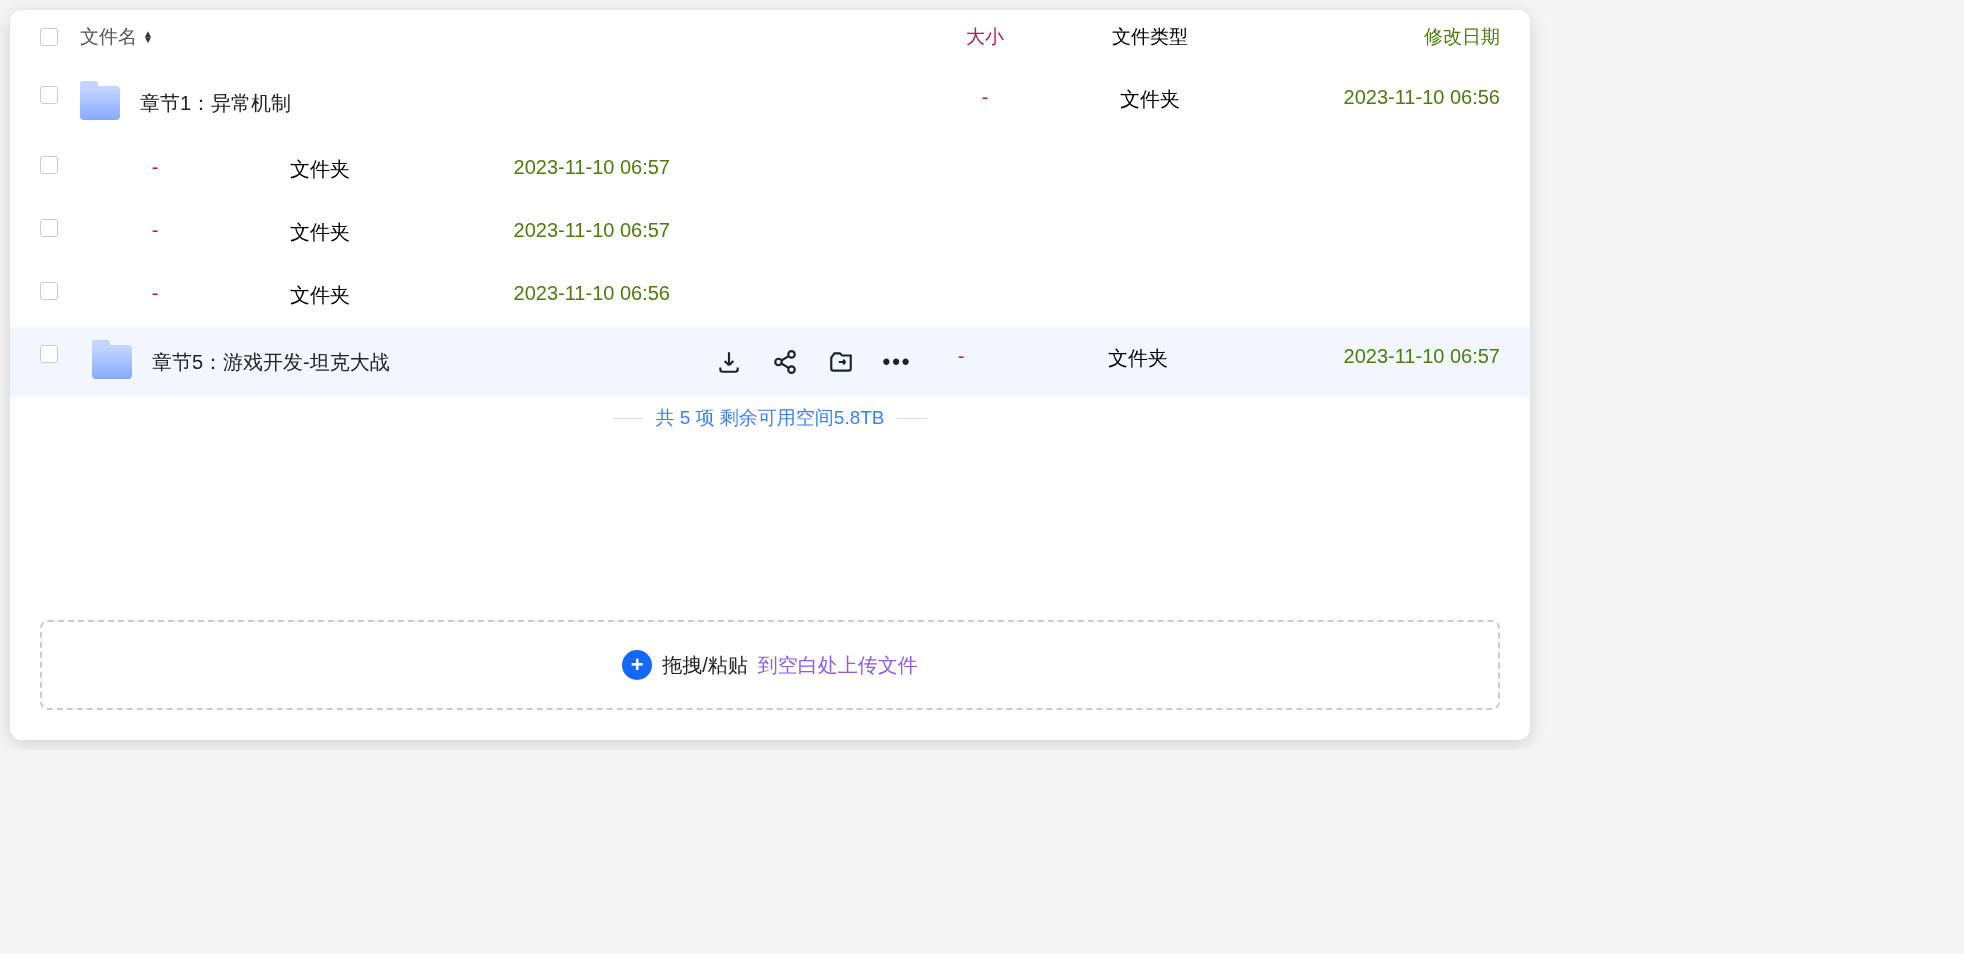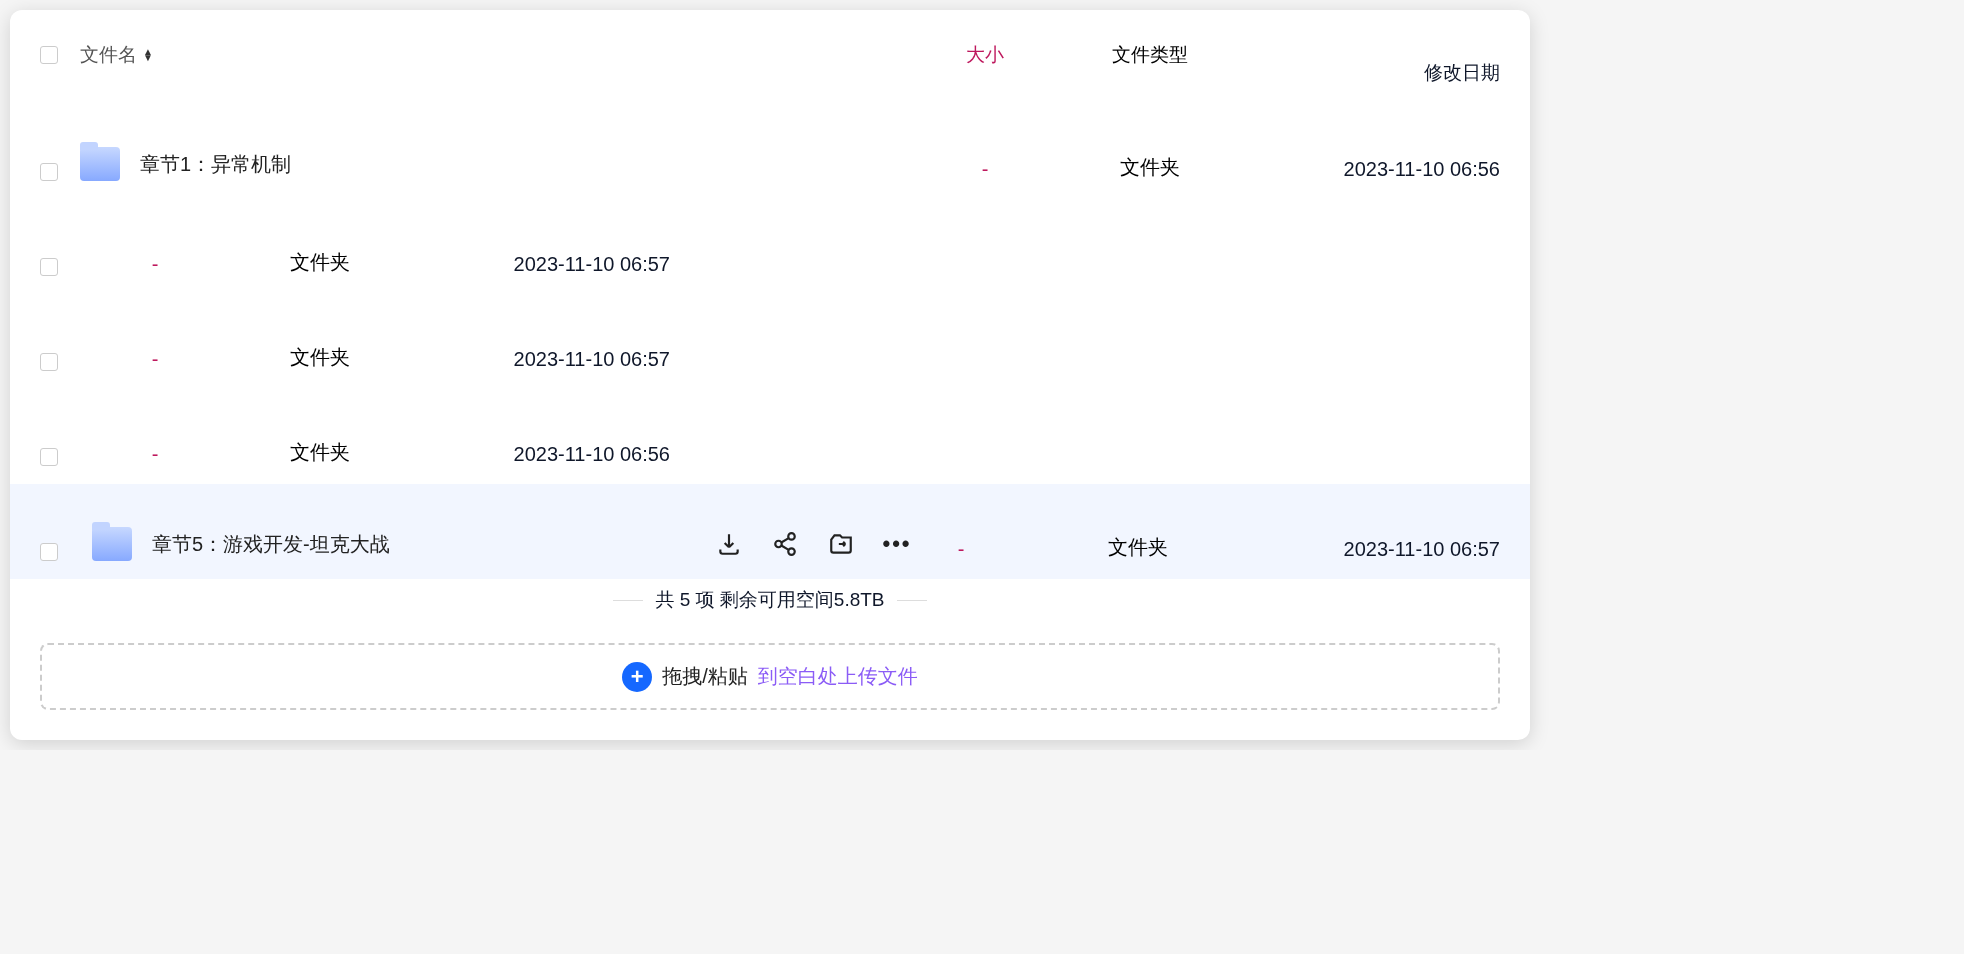--- a/index.html
+++ b/index.html
@@ -30,42 +30,42 @@
   align-items: center;
   padding: 10px 30px 18px 30px;
   color: #555;
   font-size: 19px;
 }
 .col-check { width: 40px; display:flex; align-items:center; }
 .col-name-header { flex: 1; display:flex; align-items:center; gap:6px; padding-left: 0; }
 .col-name { flex: 1; display:flex; align-items:center; gap:20px; padding-left: 0; }
 .col-size { width: 150px; text-align: center; color:#be185d; }
 .col-type { width: 180px; text-align: center; color:#000000; }
-.col-date { width: 260px; text-align: right; color:#0f172a;margin-top:36px; }
+.col-date { width: 260px; text-align: right; color:#4d7c0f; }
 .sort-icon {
   display:inline-flex;
   flex-direction:column;
   line-height: 6px;
   font-size: 10px;
   color:#333;
 }
 .sort-icon .up::before { content:"▲"; }
 .sort-icon .down::before { content:"▼"; }
 .checkbox {
   width: 18px;
   height: 18px;
   border: 1.5px solid #ccc;
   border-radius: 3px;
   cursor: pointer;
   background:#fff;
 }
 .file-list { }
 .row {
   display:flex;
-  align-items:flex-end;
+  align-items:flex-start;
   padding: 18px 30px;
   font-size: 20px;
   color:#333;
   position:relative;
 }
 .row.hovered { background:#f2f6ff;gap:12px; }
 .folder-icon {
   width: 40px;
   height: 34px;
   border-radius: 4px;
@@ -92,21 +92,21 @@
 .action-btn {
   width:26px; height:26px;
   display:flex; align-items:center; justify-content:center;
   cursor:pointer;
   color:#222;
 }
 .action-btn svg { width:26px; height:26px; stroke:#222; stroke-width:2; fill:none; }
 .dots { letter-spacing:2px; font-size:22px; font-weight:bold; }
 .summary {
   text-align:center;
-  color:#0f172a;
+  color:#3b82f6;
   font-size:19px;
   padding: 8px 0 20px 0;
   display:flex;
   align-items:center;
   justify-content:center;
   gap:12px;
 }
 .summary .line { display:inline-block; width:30px; height:1px; background:#ddd; }
 .dropzone {
   margin: 10px 30px 30px 30px;

